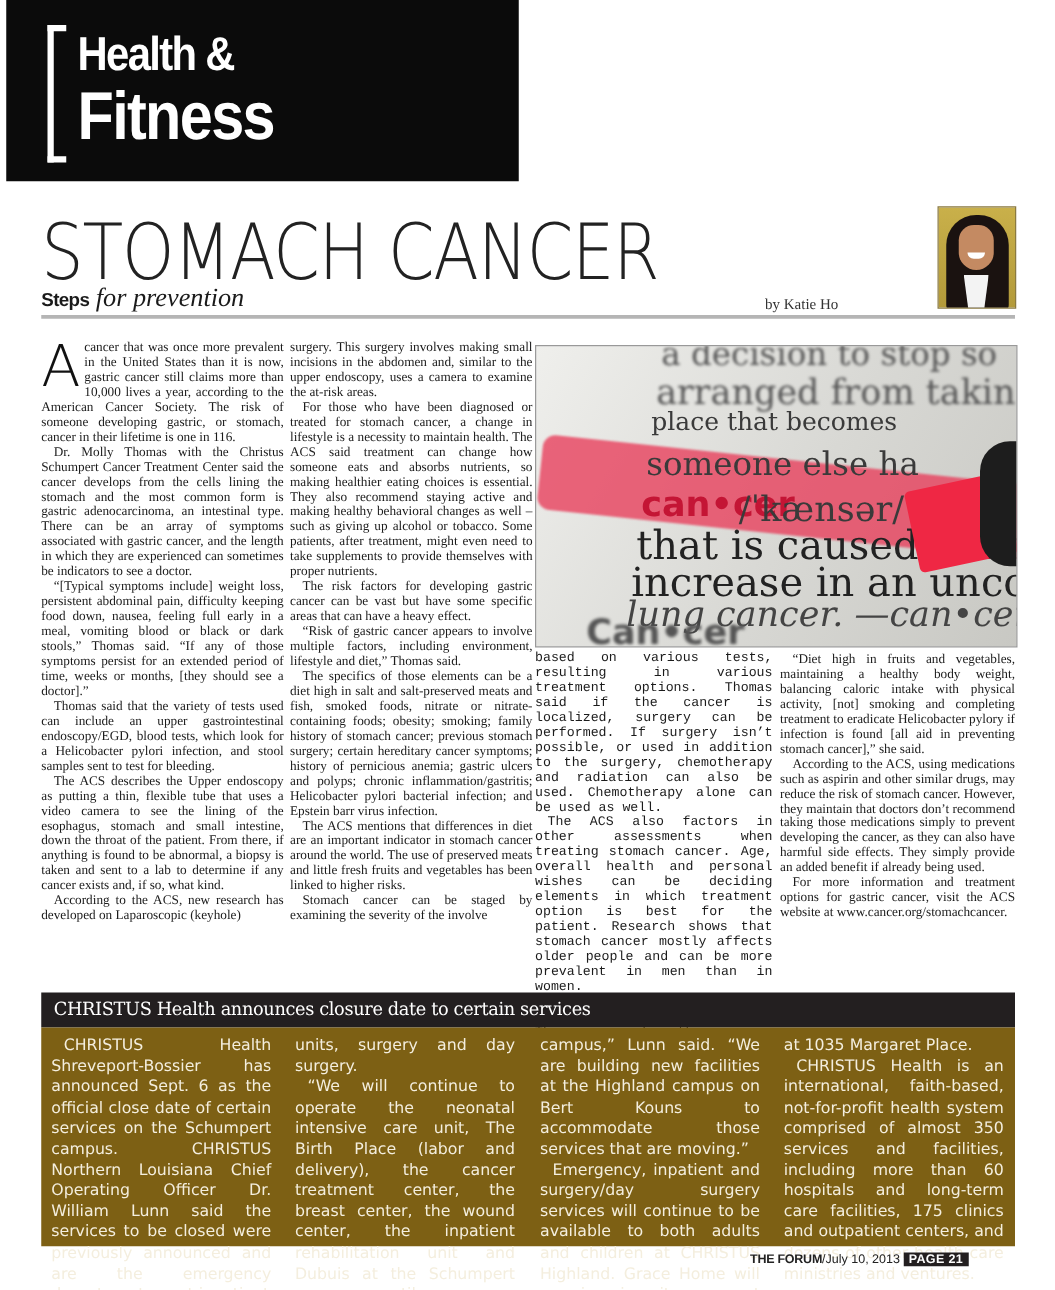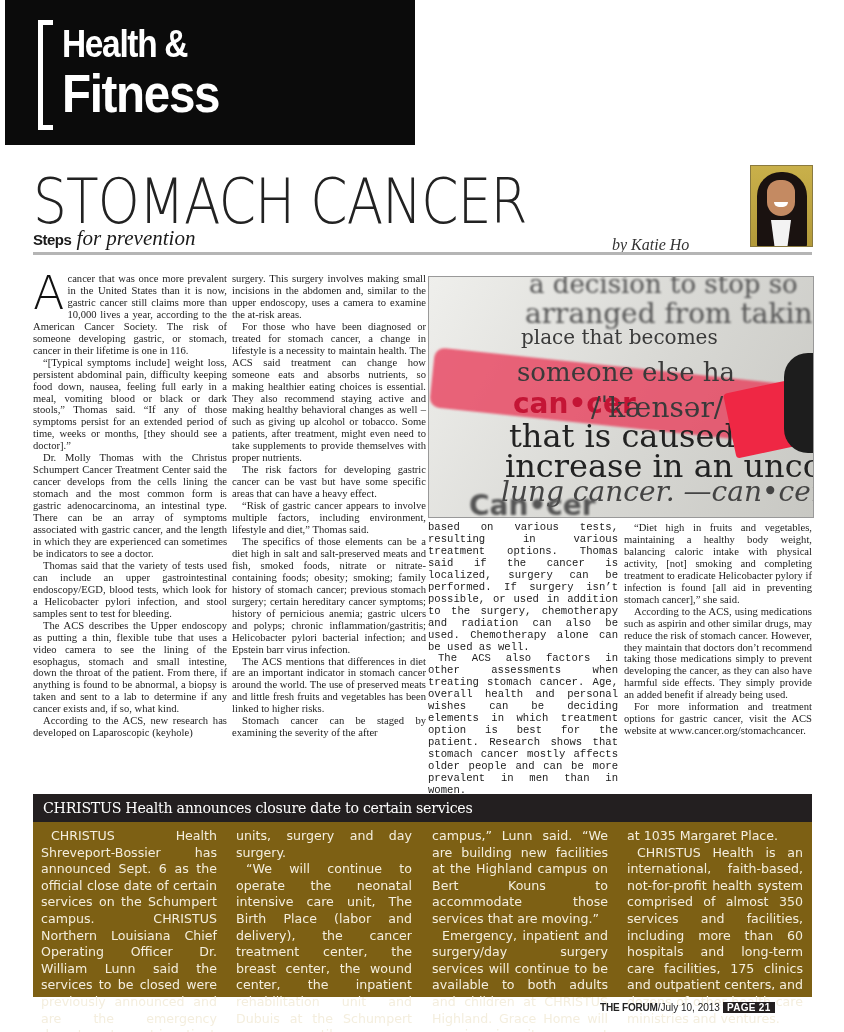--- a/index.html
+++ b/index.html
@@ -10,21 +10,21 @@
   #section-header { left:5px; top:0; width:410px; height:145px; background:#0b0b0b; }
   #bracket { left:38px; top:20px; width:10px; height:100px; border:5px solid #fff; border-right:none; }
   #section-line1 { left:62px; top:24px; color:#fff; font-family:"Liberation Sans", sans-serif; font-weight:bold; font-size:38px; letter-spacing:-1.5px; line-height:40px; transform:scaleX(0.88); transform-origin:left top; }
   #section-line2 { left:62px; top:66px; color:#fff; font-family:"Liberation Sans", sans-serif; font-weight:bold; font-size:54px; letter-spacing:-1.5px; line-height:54px; transform:scaleX(0.88); transform-origin:left top; }
 
   
   #headline { left:33px; top:170px; font-family:"DejaVu Sans", sans-serif; font-weight:200; font-size:62px; letter-spacing:-1px; line-height:64px; color:#222; transform:scaleX(0.86); transform-origin:left top; -webkit-text-stroke:0; font-stretch:condensed; }
   #subtitle { left:33px; top:229px; font-size:16px; line-height:18px; }
   #subtitle .steps { font-family:"Liberation Sans", sans-serif; font-weight:bold; font-size:15px; letter-spacing:-0.5px; }
   #subtitle .rest { font-style:italic; font-family:"Liberation Serif", serif; font-size:21px; }
-  #byline { left:612px; top:236px; font-style:italic; font-size:16px; color:#333; }
+  #byline { left:612px; top:236px; font-size:12px; color:#333; }
   #rule { left:33px; top:252px; width:779px; height:3px; background:#b5b5b5; }
   #author-photo { left:750px; top:165px; width:61px; height:80px; background:linear-gradient(180deg,#c9b04a 0%, #b39a3a 100%); overflow:hidden; border:1px solid #8a7a40; }
   #author-photo .hair { position:absolute; left:6px; top:6px; width:50px; height:78px; background:#1a1210; border-radius:24px 24px 6px 6px; }
   #author-photo .face { position:absolute; left:16px; top:14px; width:28px; height:36px; background:#c48a62; border-radius:14px 14px 16px 16px; }
   #author-photo .smile { position:absolute; left:23px; top:36px; width:14px; height:5px; background:#fff; border-radius:0 0 7px 7px; }
   #author-photo .shirt { position:absolute; left:20px; top:54px; width:20px; height:30px; background:#f3f3f3; clip-path:polygon(0 0,100% 0,80% 100%,20% 100%); }
 
   
   .col { position:absolute; font-family:"Liberation Serif", serif; font-size:10.6px; line-height:11.95px; text-align:justify; color:#1b1b1b; }
   .col p { margin:0; text-indent:10px; }
@@ -79,35 +79,35 @@
   <div class="hair"></div>
   <div class="shirt"></div>
   <div class="face"></div>
   <div class="smile"></div>
 </div>
 <div id="rule" class="abs"></div>
 
 <div id="col1" class="col">
   <span class="dropcap">A</span>
   <p class="first">cancer that was once more prevalent in the United States than it is now, gastric cancer still claims more than 10,000 lives a year, according to the American Cancer Society. The risk of someone developing gastric, or stomach, cancer in their lifetime is one in 116.</p>
+  <p>Dr. Molly Thomas with the Christus Schumpert Cancer Treatment Center said the cancer develops from the cells lining the stomach and the most common form is gastric adenocarcinoma, an intestinal type. There can be an array of symptoms associated with gastric cancer, and the length in which they are experienced can sometimes be indicators to see a doctor.</p>
   <p>“[Typical symptoms include] weight loss, persistent abdominal pain, difficulty keeping food down, nausea, feeling full early in a meal, vomiting blood or black or dark stools,” Thomas said. “If any of those symptoms persist for an extended period of time, weeks or months, [they should see a doctor].”</p>
-  <p>Dr. Molly Thomas with the Christus Schumpert Cancer Treatment Center said the cancer develops from the cells lining the stomach and the most common form is gastric adenocarcinoma, an intestinal type. There can be an array of symptoms associated with gastric cancer, and the length in which they are experienced can sometimes be indicators to see a doctor.</p>
   <p>Thomas said that the variety of tests used can include an upper gastrointestinal endoscopy/EGD, blood tests, which look for a Helicobacter pylori infection, and stool samples sent to test for bleeding.</p>
   <p>The ACS describes the Upper endoscopy as putting a thin, flexible tube that uses a video camera to see the lining of the esophagus, stomach and small intestine, down the throat of the patient. From there, if anything is found to be abnormal, a biopsy is taken and sent to a lab to determine if any cancer exists and, if so, what kind.</p>
   <p>According to the ACS, new research has developed on Laparoscopic (keyhole)</p>
 </div>
 
 <div id="col2" class="col">
   <p class="first">surgery. This surgery involves making small incisions in the abdomen and, similar to the upper endoscopy, uses a camera to examine the at-risk areas.</p>
   <p>For those who have been diagnosed or treated for stomach cancer, a change in lifestyle is a necessity to maintain health. The ACS said treatment can change how someone eats and absorbs nutrients, so making healthier eating choices is essential. They also recommend staying active and making healthy behavioral changes as well – such as giving up alcohol or tobacco. Some patients, after treatment, might even need to take supplements to provide themselves with proper nutrients.</p>
   <p>The risk factors for developing gastric cancer can be vast but have some specific areas that can have a heavy effect.</p>
   <p>“Risk of gastric cancer appears to involve multiple factors, including environment, lifestyle and diet,” Thomas said.</p>
   <p>The specifics of those elements can be a diet high in salt and salt-preserved meats and fish, smoked foods, nitrate or nitrate-containing foods; obesity; smoking; family history of stomach cancer; previous stomach surgery; certain hereditary cancer symptoms; history of pernicious anemia; gastric ulcers and polyps; chronic inflammation/gastritis; Helicobacter pylori bacterial infection; and Epstein barr virus infection.</p>
   <p>The ACS mentions that differences in diet are an important indicator in stomach cancer around the world. The use of preserved meats and little fresh fruits and vegetables has been linked to higher risks.</p>
-  <p>Stomach cancer can be staged by examining the severity of the after</p>
+  <p>Stomach cancer can be staged by examining the severity of the involve</p>
 </div>
 
 <div id="photo" class="abs">
   <div class="hl"></div>
   <div class="ln blur" style="left:100px;top:-8px;font-size:26px;">a decision to stop so</div>
   <div class="ln blur" style="left:96px;top:20px;font-size:28px;">arranged from takin</div>
   <div class="ln" style="left:92px;top:48px;font-size:20px;filter:blur(0.5px);">place that becomes</div>
   <div class="ln" style="left:88px;top:80px;font-size:26px;">someone else ha</div>
   <div class="ln red" style="left:40px;top:110px;font-size:28px;margin-left:44px;">can•cer</div>
   <div class="ln" style="left:162px;top:114px;font-size:28px;">/ˈkænsər/</div>

